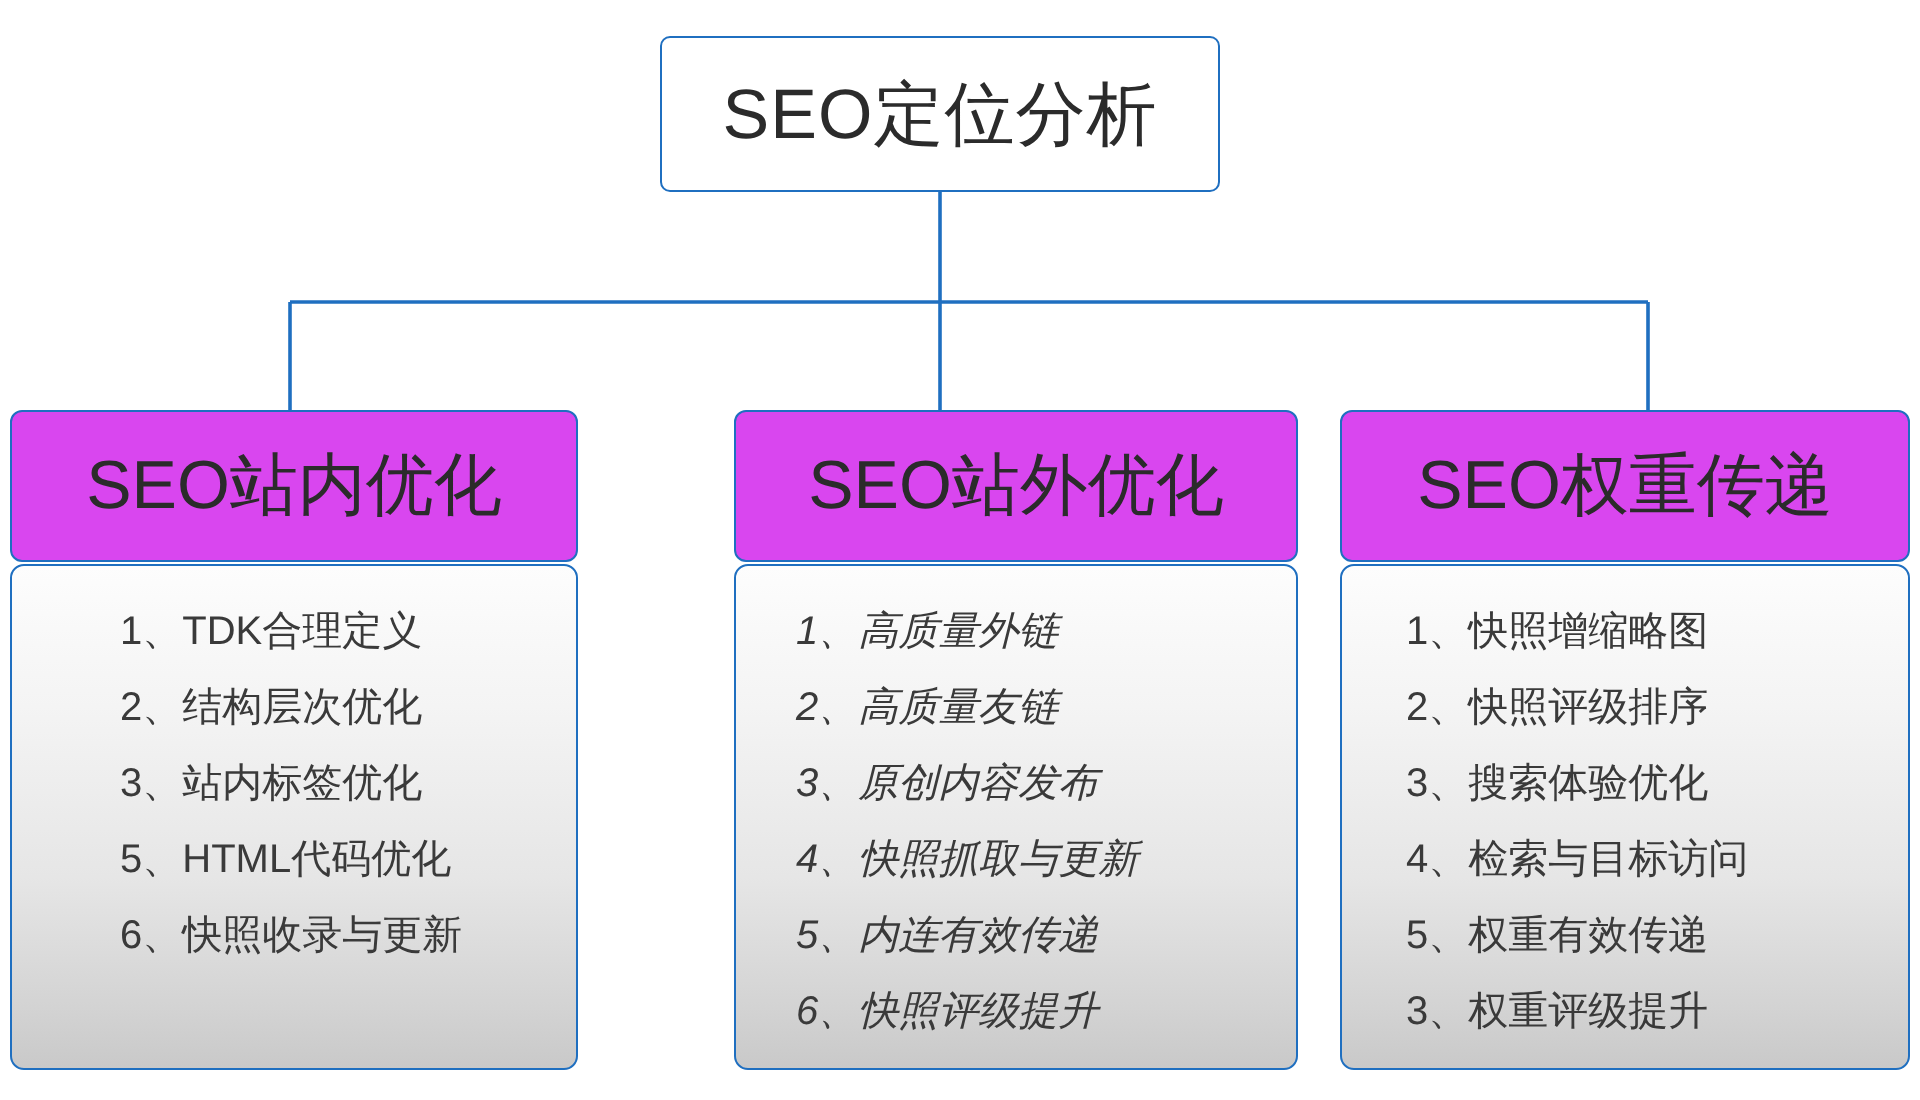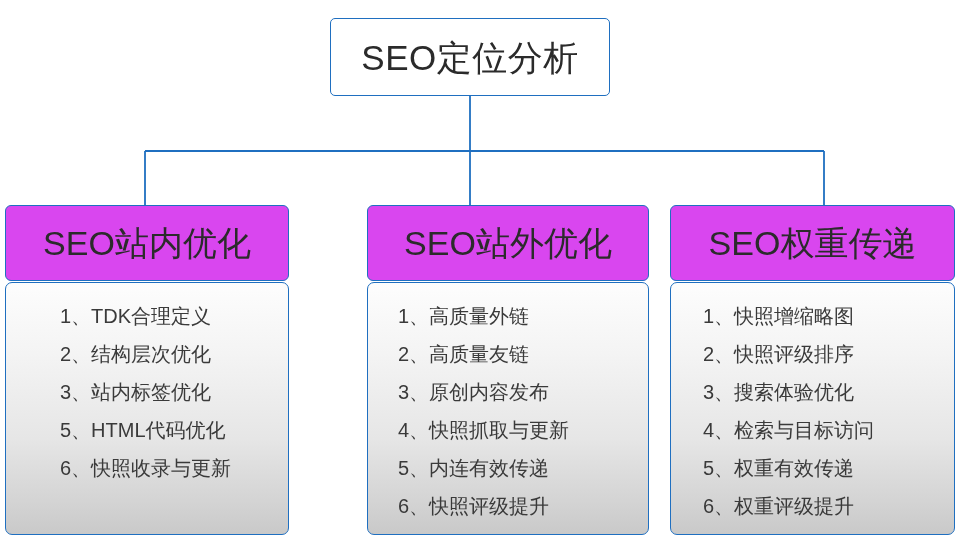--- a/index.html
+++ b/index.html
@@ -98,21 +98,21 @@
     justify-content: flex-start;
   }
   .list-item {
     font-size: 20px;
     line-height: 38px;
     color: #3a3a3a;
     white-space: nowrap;
     padding-left: 42px;
   }
   .col-3 .list-item { padding-left: 22px; }
-  .col-2 .list-item { padding-left: 20px; }
+  .col-2 .list-item { padding-left: 20px; font-style: italic; }
   .col-1 .list-item { padding-left: 44px; }
 </style>
 </head>
 <body>
 
 <div id="diagram">
 
   <svg class="connectors" viewBox="0 0 960 550" width="960" height="550" xmlns="http://www.w3.org/2000/svg">
 
     <line x1="470" y1="96" x2="470" y2="151" stroke="#1f6fc0" stroke-width="1.8"></line>
@@ -160,17 +160,17 @@
   <div class="column col-3">
     <div class="col-header">
       <span class="col-header-title">SEO权重传递</span>
     </div>
     <div class="col-list">
       <div class="list-item">1、快照增缩略图</div>
       <div class="list-item">2、快照评级排序</div>
       <div class="list-item">3、搜索体验优化</div>
       <div class="list-item">4、检索与目标访问</div>
       <div class="list-item">5、权重有效传递</div>
-      <div class="list-item">6、权重评级提升</div>
+      <div class="list-item">3、权重评级提升</div>
     </div>
   </div>
 
 </div>
 
 </body></html>

